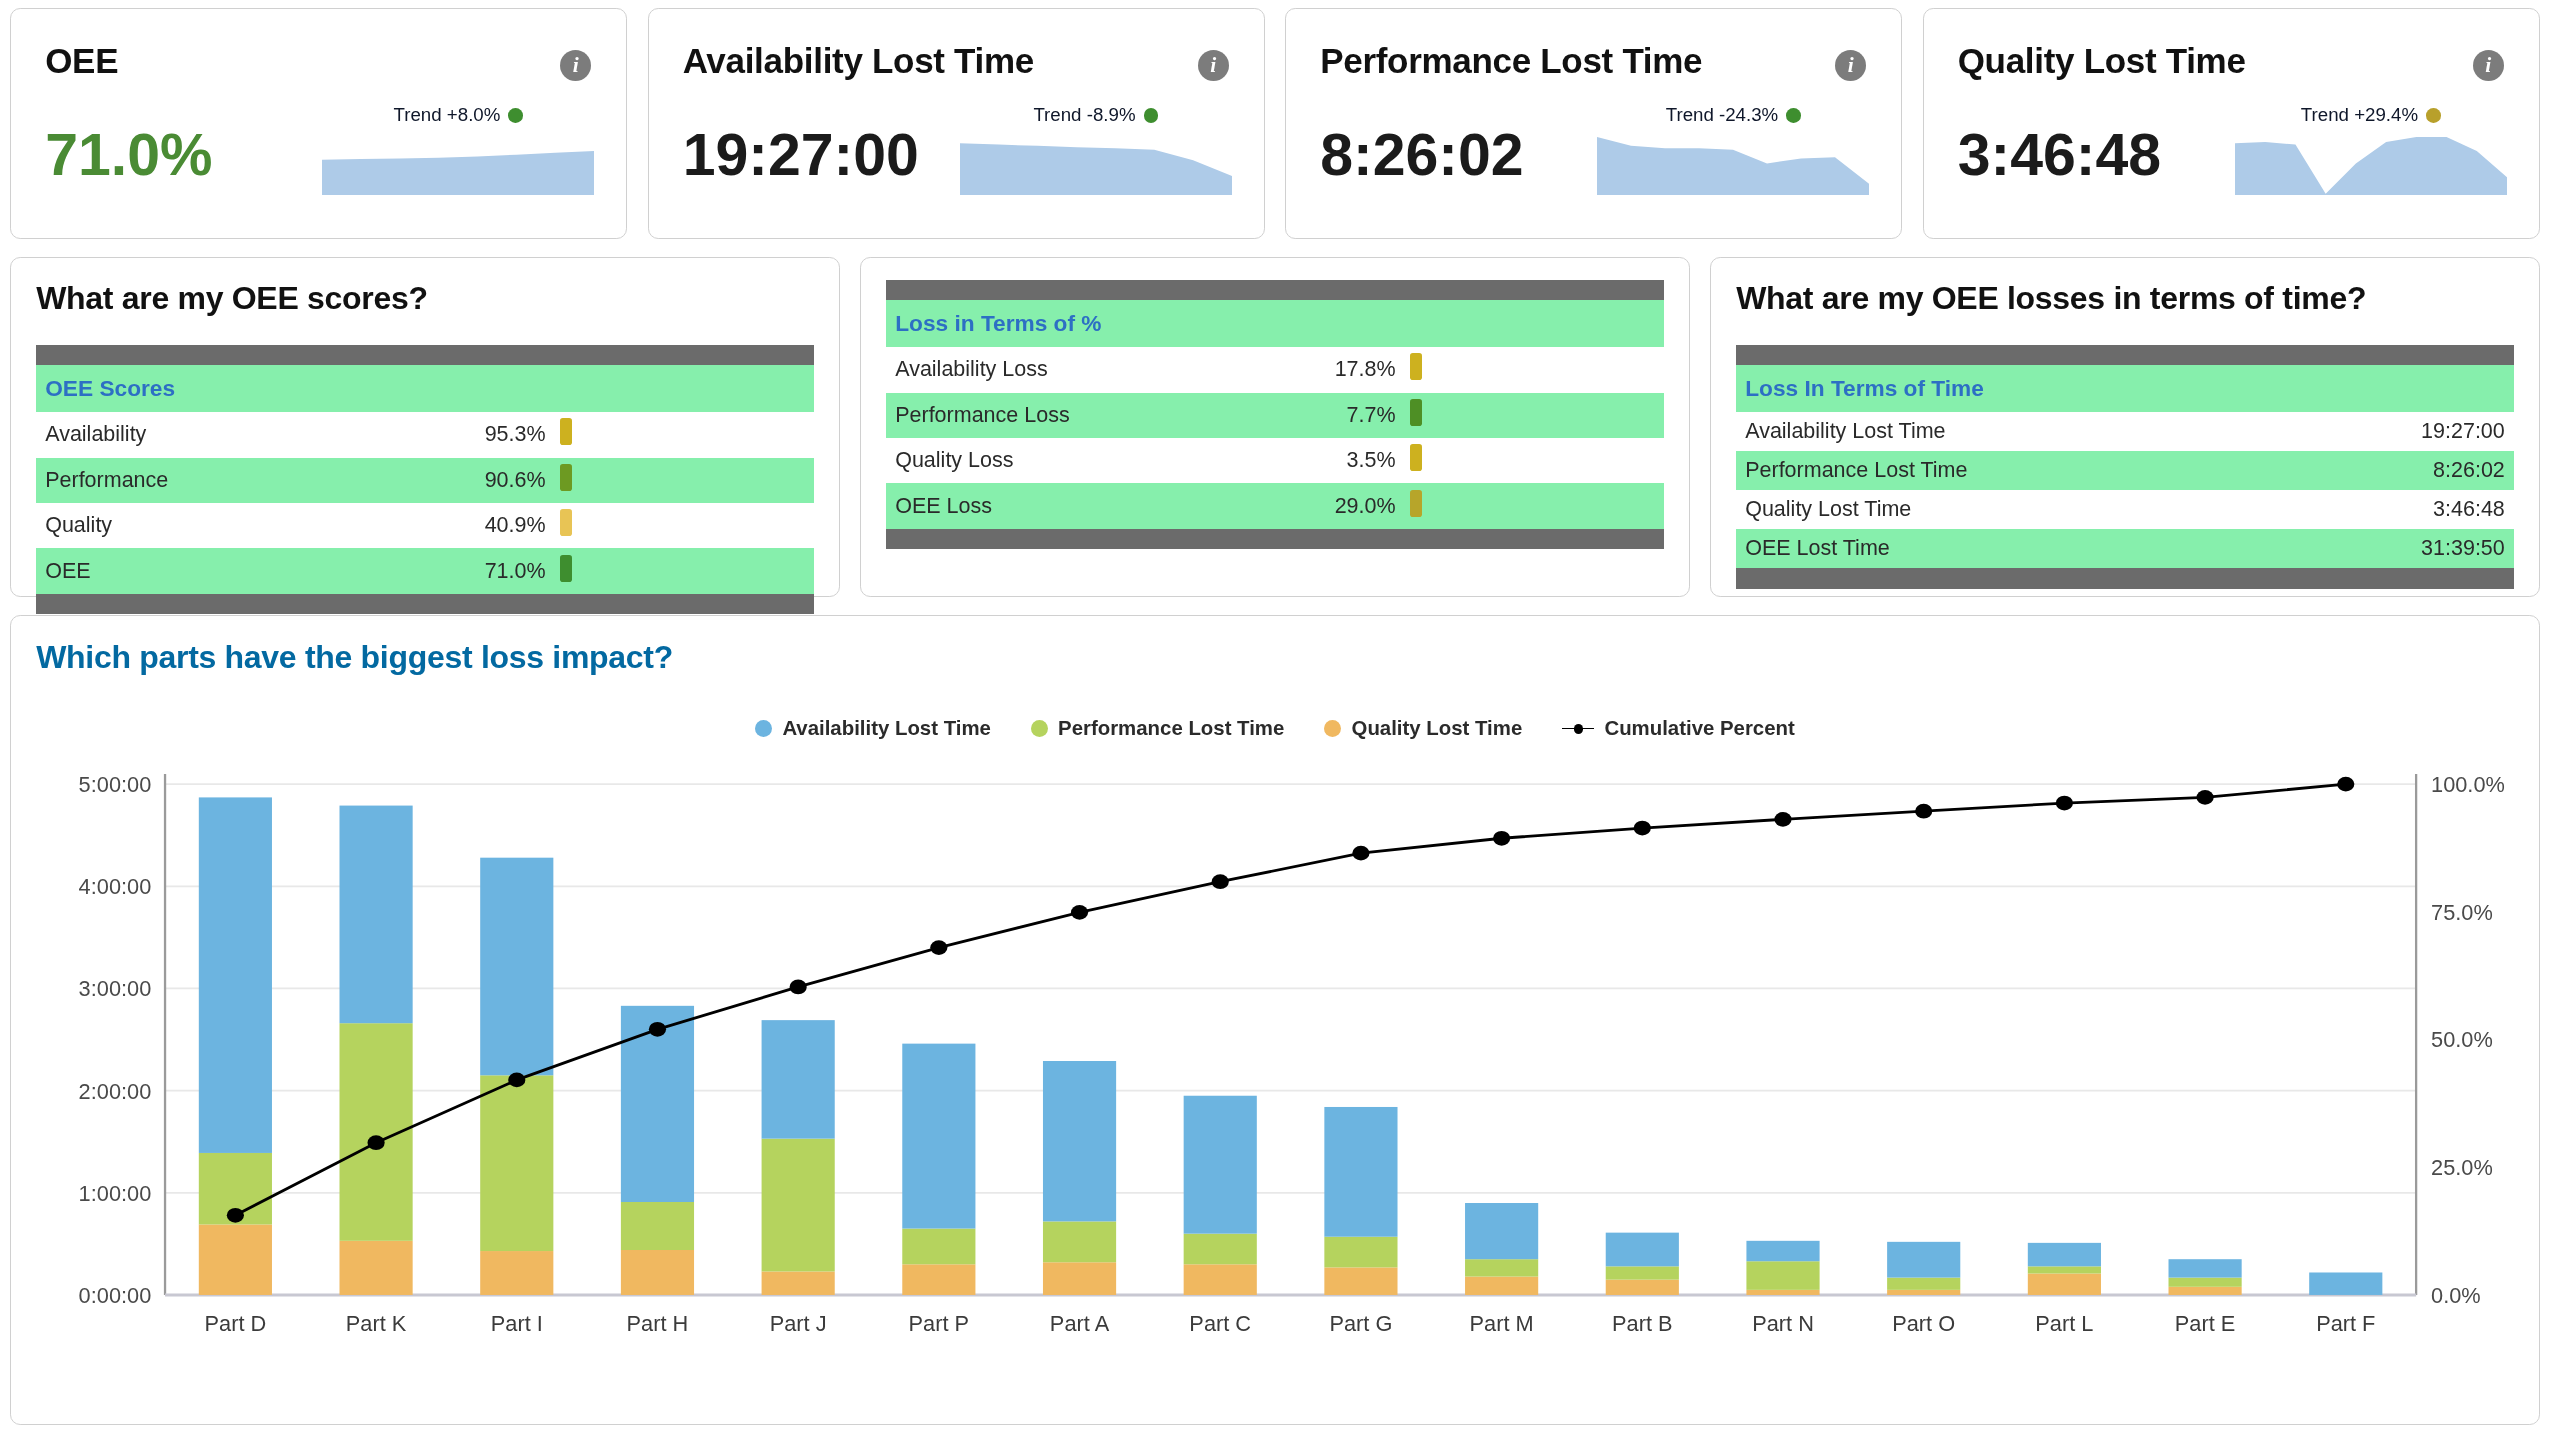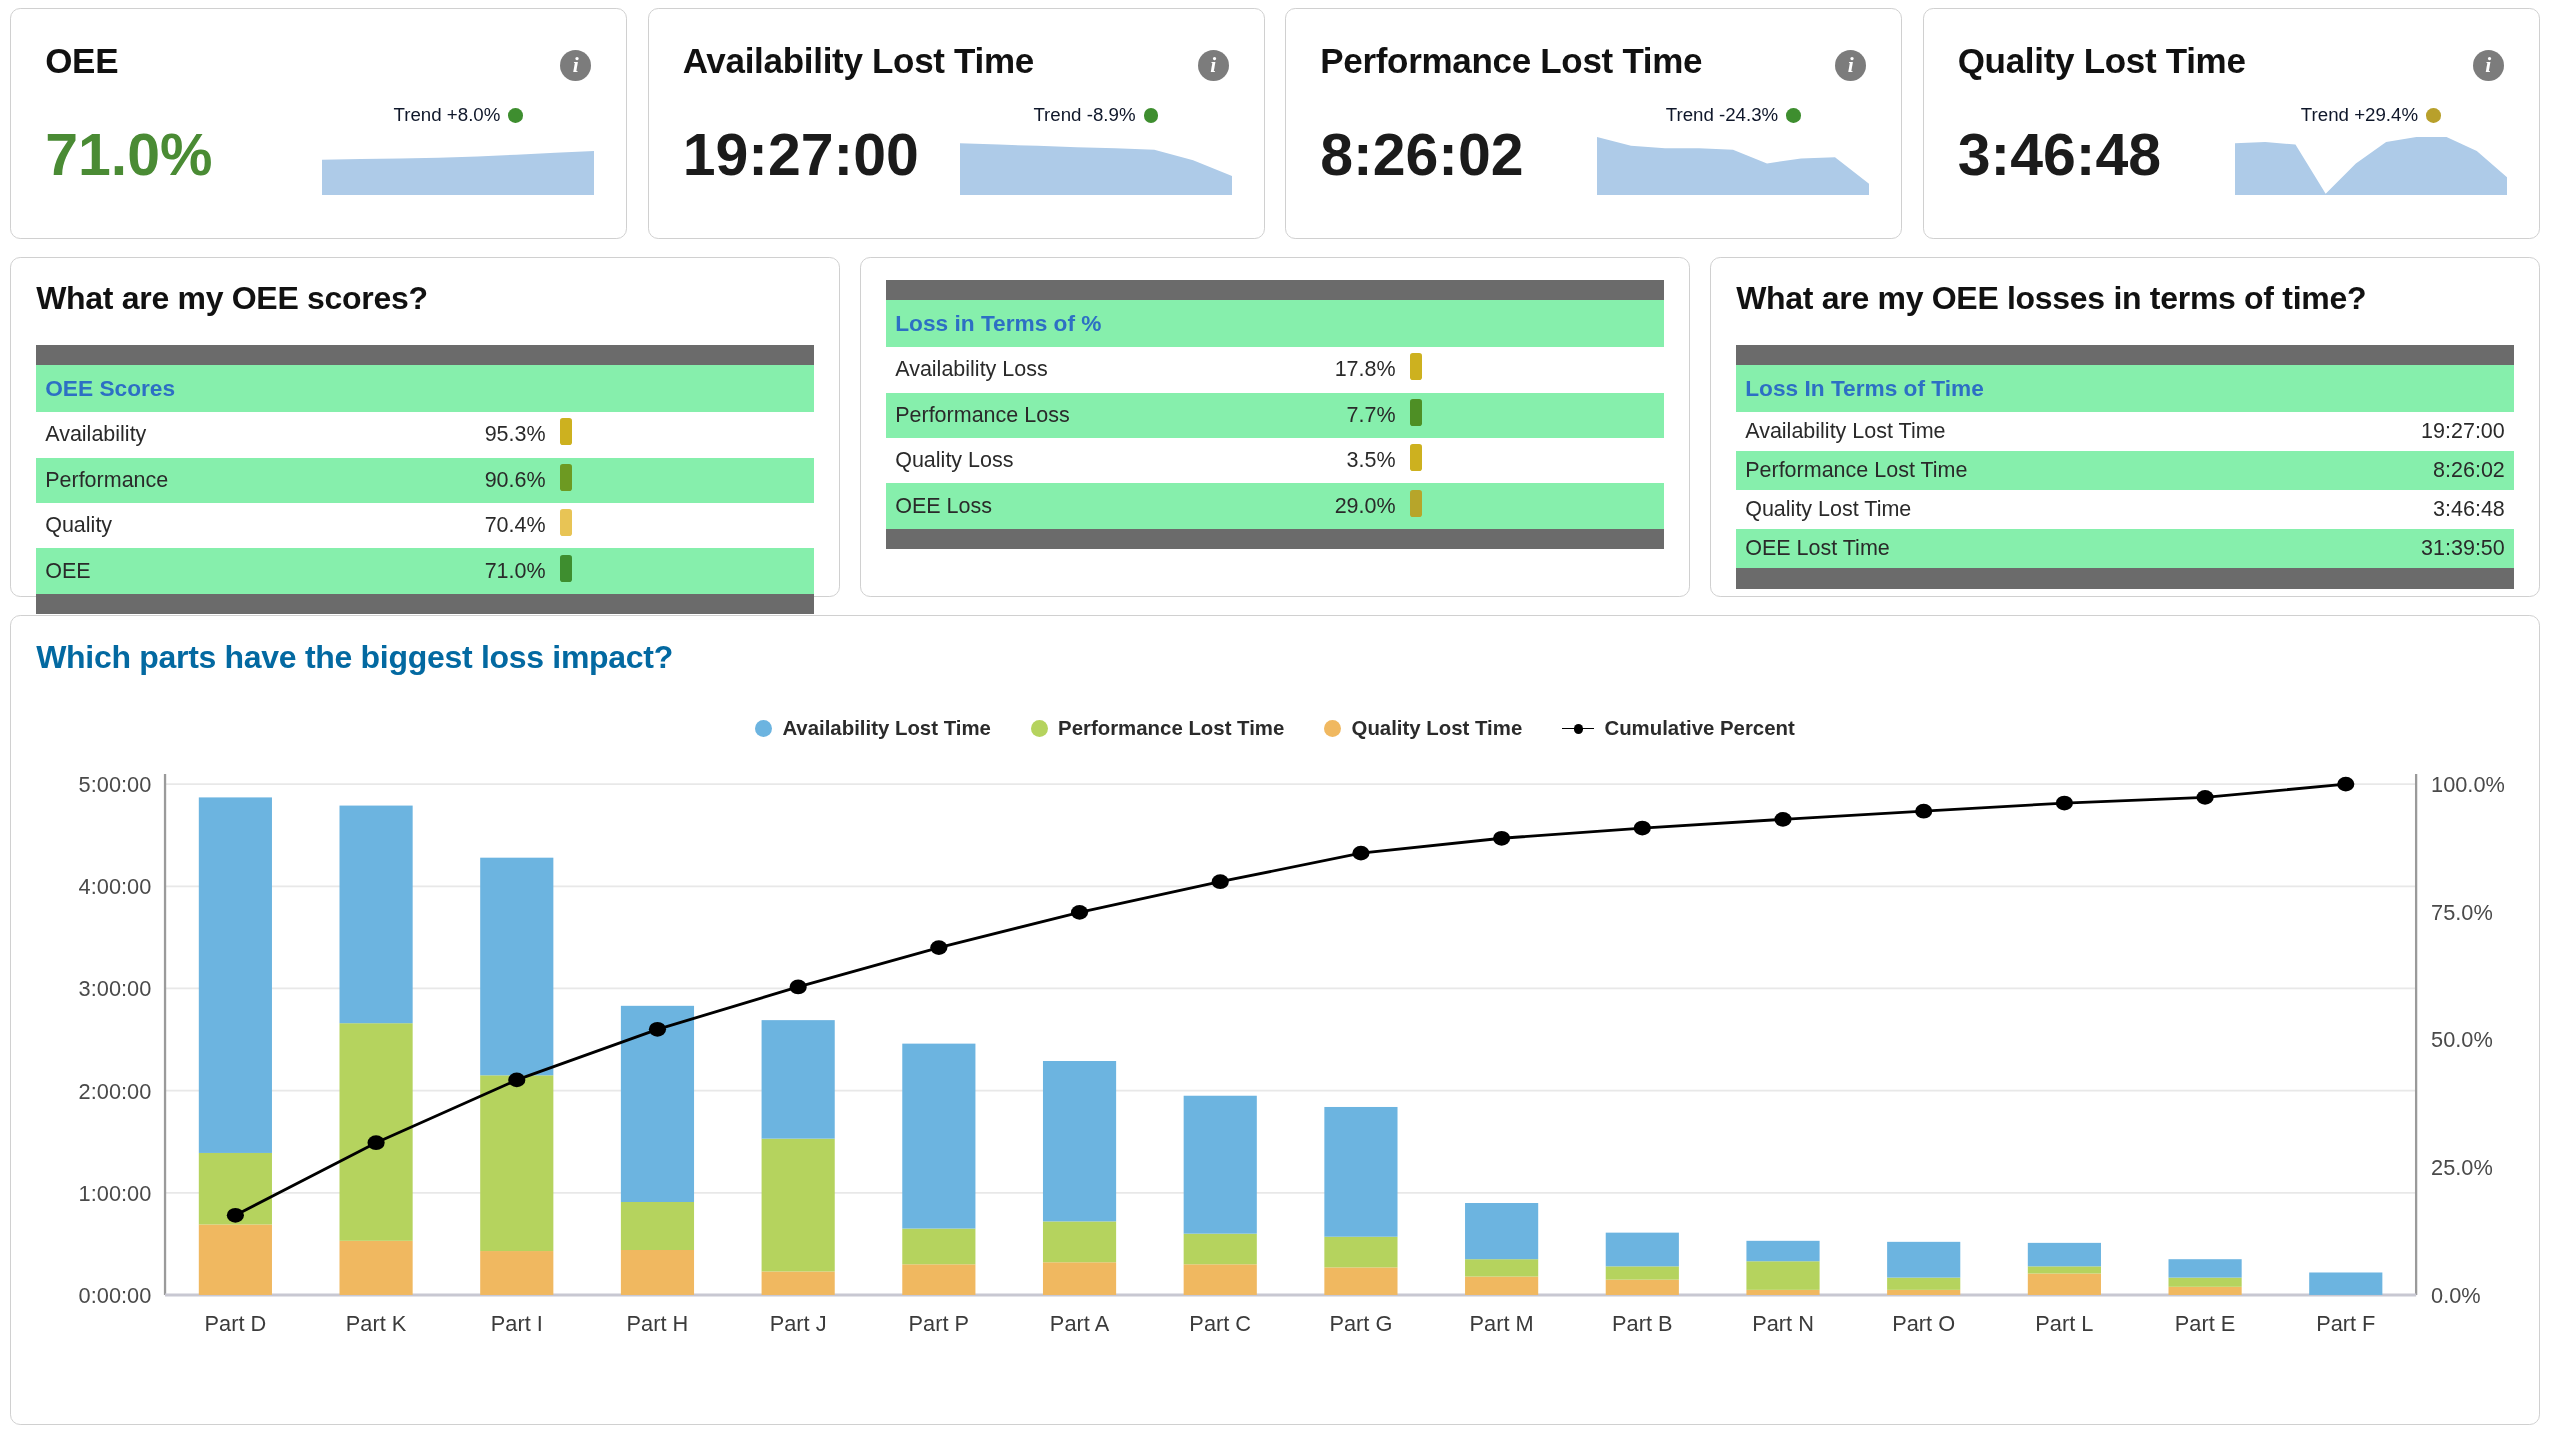--- a/index.html
+++ b/index.html
@@ -162,21 +162,21 @@
               <td class="cell-value">95.3%</td>
               <td class="cell-ind"><span class="ind-bar" style="background:#cdb11f"></span></td>
             </tr>
             <tr class="data alt">
               <td class="cell-label">Performance</td>
               <td class="cell-value">90.6%</td>
               <td class="cell-ind"><span class="ind-bar" style="background:#6d9a22"></span></td>
             </tr>
             <tr class="data">
               <td class="cell-label">Quality</td>
-              <td class="cell-value">70.4%</td>
+              <td class="cell-value">40.9%</td>
               <td class="cell-ind"><span class="ind-bar" style="background:#e8c455"></span></td>
             </tr>
             <tr class="data alt">
               <td class="cell-label">OEE</td>
               <td class="cell-value">71.0%</td>
               <td class="cell-ind"><span class="ind-bar" style="background:#3e8e2f"></span></td>
             </tr>
             <tr class="cap-bar">
               <td colspan="3"></td>
             </tr>

